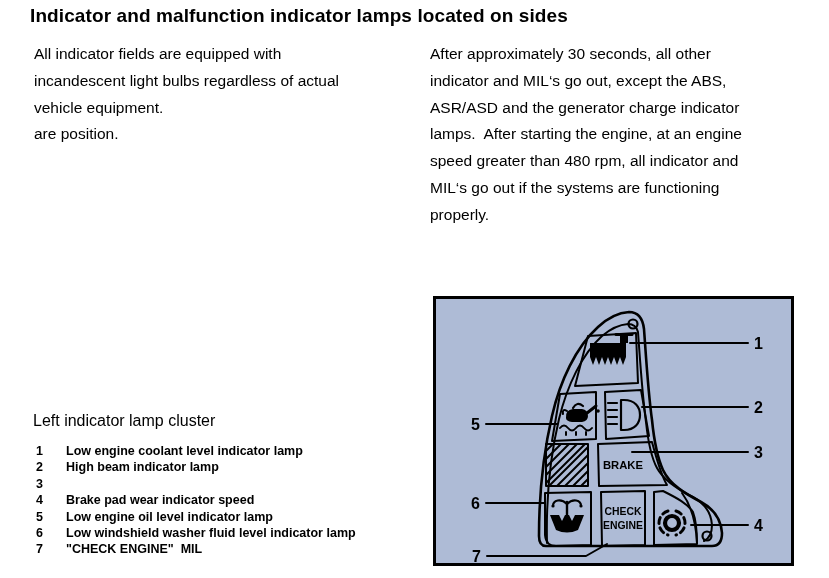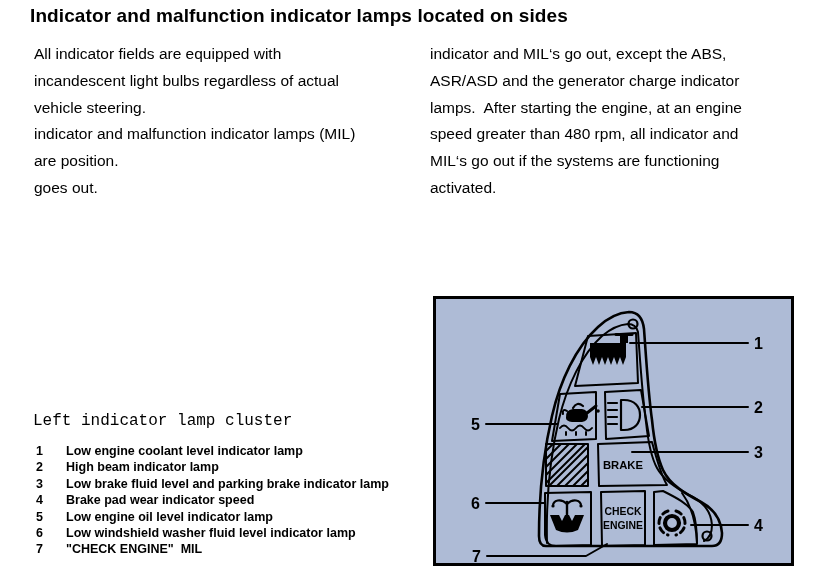--- a/index.html
+++ b/index.html
@@ -8,21 +8,21 @@
     font-family:"Liberation Sans", sans-serif;overflow:hidden;
   }
   .page-title{
     position:absolute;left:30px;top:5px;font-size:19px;font-weight:bold;
     letter-spacing:.1px;white-space:pre;
   }
   .col{position:absolute;top:41px;font-size:15.5px;line-height:26.8px;}
   .col div{white-space:pre;}
   .col-left{left:34px;width:396px;}
   .col-right{left:430px;width:399px;}
-  .legend-heading{position:absolute;left:33px;top:412px;font-size:16px;white-space:pre;font-family:Liberation Mono, monospace;}
+  .legend-heading{position:absolute;left:33px;top:412px;font-size:16px;white-space:pre;}
   .legend{position:absolute;left:36px;top:444px;font-size:12.5px;font-weight:bold;}
   .legend-row{display:flex;height:16.4px;align-items:flex-start;}
   .legend-num{width:30px;flex:0 0 30px;}
   .legend-label{white-space:pre;text-align:center;}
   .diagram-box{
     position:absolute;left:433px;top:296px;width:361px;height:270px;
     background:#aebbd6;border:3px solid #000;box-sizing:border-box;
   }
   .diagram-box svg{display:block;width:100%;height:100%;}
   svg text{font-family:"Liberation Sans", sans-serif;}
@@ -30,49 +30,47 @@
   .cell-text{font-weight:bold;fill:#000;}
 </style>
 </head>
 <body>
 
 <div class="page-title">Indicator and malfunction indicator lamps located on sides</div>
 
 <div class="col col-left">
   <div>All indicator fields are equipped with</div>
   <div>incandescent light bulbs regardless of actual</div>
-  <div>vehicle steering.</div>
-  <div>indicator and malfunction indicator lamps (MIL)</div>
+  <div>vehicle equipment.</div>
   <div>are position.</div>
-  <div>goes out.</div>
 </div>
 
 <div class="col col-right">
+  <div>After approximately 30 seconds, all other</div>
   <div>indicator and MIL‘s go out, except the ABS,</div>
   <div>ASR/ASD and the generator charge indicator</div>
   <div>lamps.  After starting the engine, at an engine</div>
   <div>speed greater than 480 rpm, all indicator and</div>
   <div>MIL‘s go out if the systems are functioning</div>
-  <div>activated.</div>
+  <div>properly.</div>
 </div>
 
 <div class="legend-heading">Left indicator lamp cluster</div>
 
 <div class="legend">
   <div class="legend-row">
     <span class="legend-num">1</span>
     <span class="legend-label">Low engine coolant level indicator lamp</span>
   </div>
   <div class="legend-row">
     <span class="legend-num">2</span>
     <span class="legend-label">High beam indicator lamp</span>
   </div>
   <div class="legend-row">
     <span class="legend-num">3</span>
-    <span class="legend-label">Low brake fluid level and parking brake indicator lamp</span>
   </div>
   <div class="legend-row">
     <span class="legend-num">4</span>
     <span class="legend-label">Brake pad wear indicator speed</span>
   </div>
   <div class="legend-row">
     <span class="legend-num">5</span>
     <span class="legend-label">Low engine oil level indicator lamp</span>
   </div>
   <div class="legend-row">

